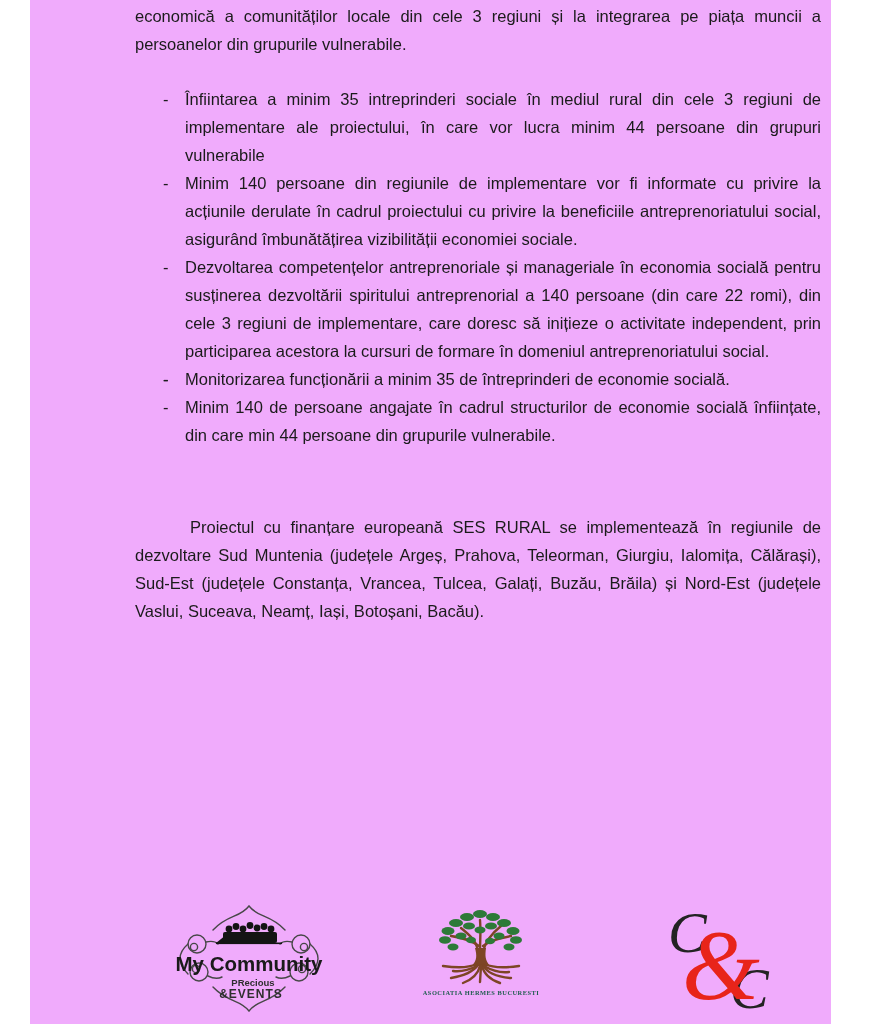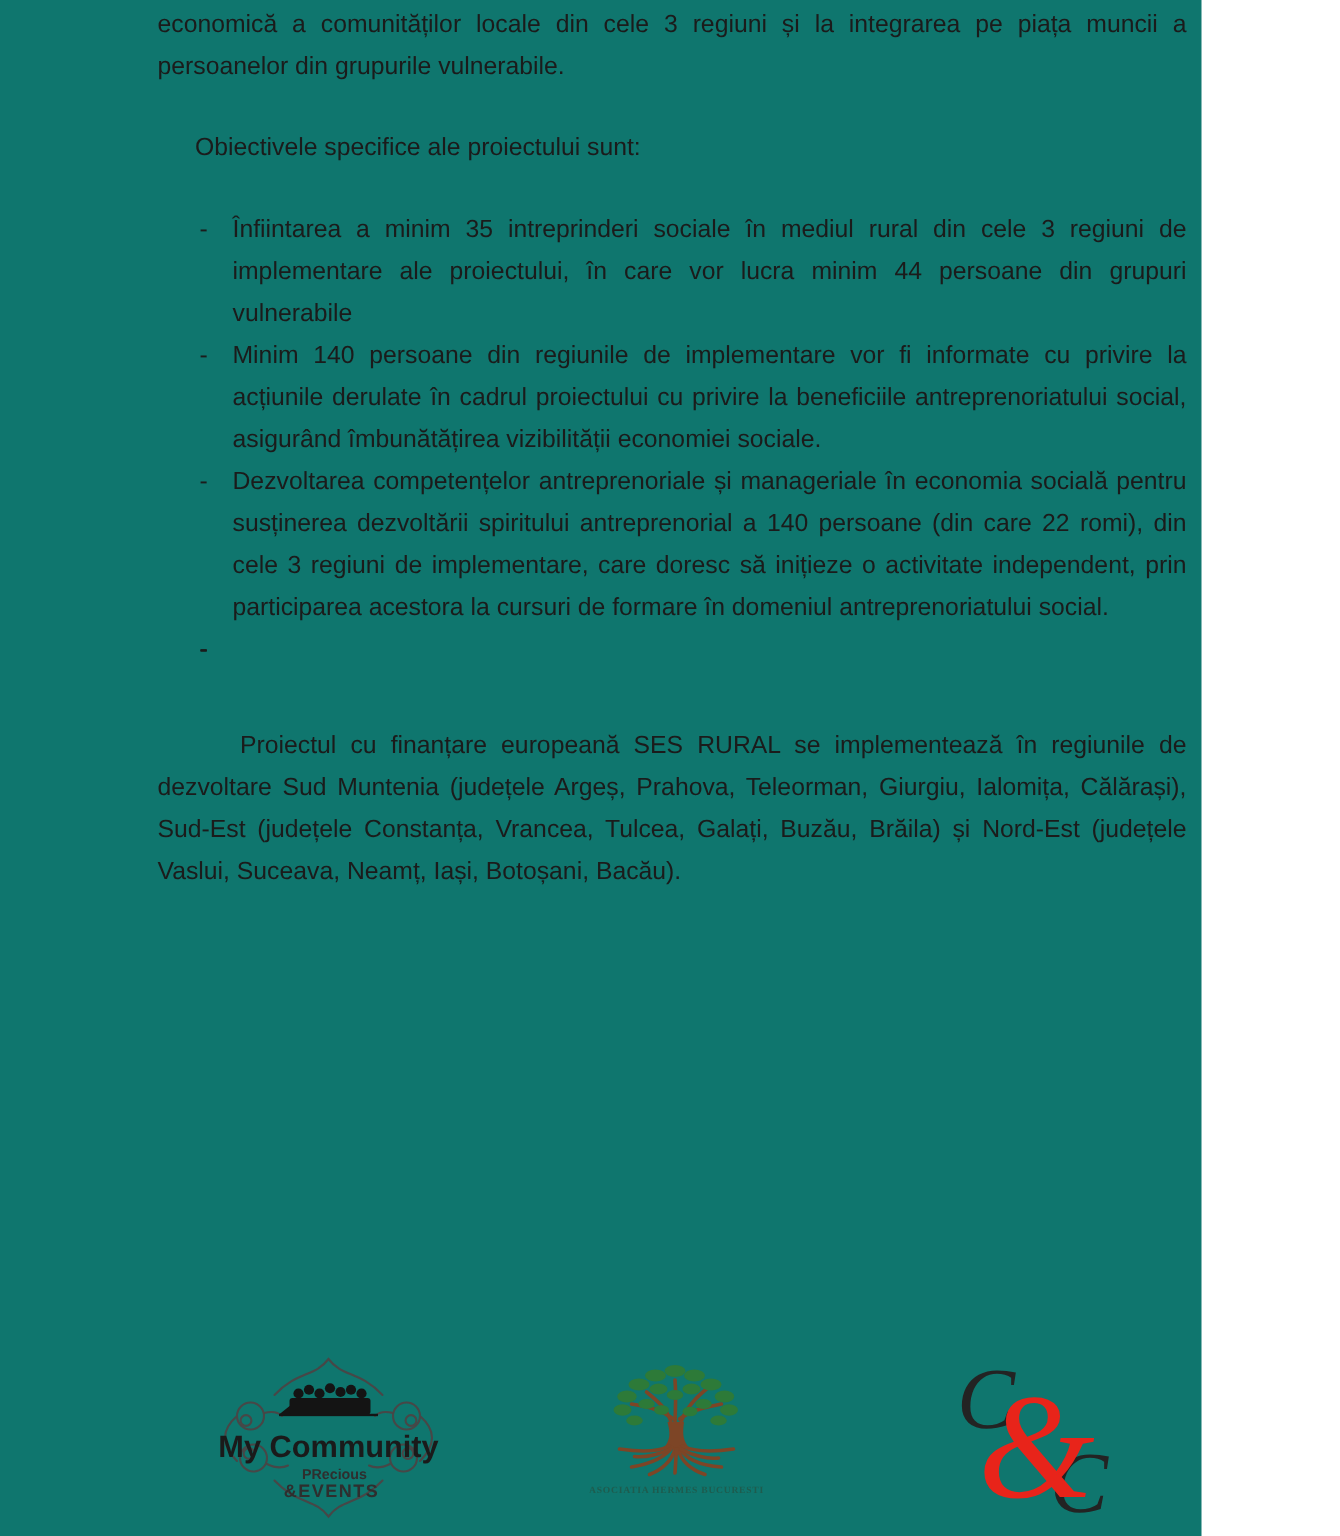--- a/index.html
+++ b/index.html
@@ -1,26 +1,27 @@
 <!DOCTYPE html>
 <html><head>
 <meta charset="utf-8">
 <style>
   * { margin: 0; padding: 0; box-sizing: border-box; }
   html, body { background: #ffffff; }
   .page {
     position: relative;
     width: 801px;
     height: 1024px;
-    background: #0f766e;
+    background: #f0abfc;
     overflow: hidden;
     font-family: "Liberation Sans", "DejaVu Sans", sans-serif;
     color: #1b1b1b;
     font-size: 16.5px;
     line-height: 28px;
+    margin-left: 30px;
   }
   .content {
     position: absolute;
     left: 105px;
     top: 2px;
     width: 686px;
   }
   .para { text-align: justify; }
   .objectives-heading {
     margin-top: 26px;
@@ -54,43 +55,44 @@
 </style>
 </head>
 <body>
 
 <div class="page">
 
   <div class="content">
 
     <p class="para">economică a comunităților locale din cele 3 regiuni și la integrarea pe piața muncii a persoanelor din grupurile vulnerabile.</p>
 
-    <p class="objectives-heading">Obiectivele specifice ale proiectului sunt:</p>
 
     <ul class="objectives">
       <li>
         <span class="dash">-</span>
         <span>Înfiintarea a minim 35 intreprinderi sociale în mediul rural din cele 3 regiuni de implementare ale proiectului, în care vor lucra minim 44 persoane din grupuri vulnerabile</span>
       </li>
       <li>
         <span class="dash">-</span>
         <span>Minim 140 persoane din regiunile de implementare vor fi informate cu privire la acțiunile derulate în cadrul proiectului cu privire la beneficiile antreprenoriatului social, asigurând îmbunătățirea vizibilității economiei sociale.</span>
       </li>
       <li>
         <span class="dash">-</span>
         <span>Dezvoltarea competențelor antreprenoriale și manageriale în economia socială pentru susținerea dezvoltării spiritului antreprenorial a 140 persoane (din care 22 romi), din cele 3 regiuni de implementare, care doresc să inițieze o activitate independent, prin participarea acestora la cursuri de formare în domeniul antreprenoriatului social.</span>
       </li>
       <li>
         <span class="dash">-</span>
       </li>
       <li>
         <span class="dash">-</span>
+        <span>Monitorizarea funcționării a minim 35 de întreprinderi de economie socială.</span>
       </li>
       <li>
         <span class="dash">-</span>
+        <span>Minim 140 de persoane angajate în cadrul structurilor de economie socială înființate, din care min 44 persoane din grupurile vulnerabile.</span>
       </li>
     </ul>
 
     <p class="closing">Proiectul cu finanțare europeană SES RURAL se implementează în regiunile de dezvoltare Sud Muntenia (județele Argeș, Prahova, Teleorman, Giurgiu, Ialomița, Călărași), Sud-Est (județele Constanța, Vrancea, Tulcea, Galați, Buzău, Brăila) și Nord-Est (județele Vaslui, Suceava, Neamț, Iași, Botoșani, Bacău).</p>
 
   </div>
 
   <svg id="logo-mc" class="logo" viewBox="0 0 162 113">
     <g fill="none" stroke="#474747" stroke-width="1.4" stroke-linecap="round">
       <path d="M 45,28 C 60,12 72,16 81,4 C 90,16 102,12 117,28"></path>

